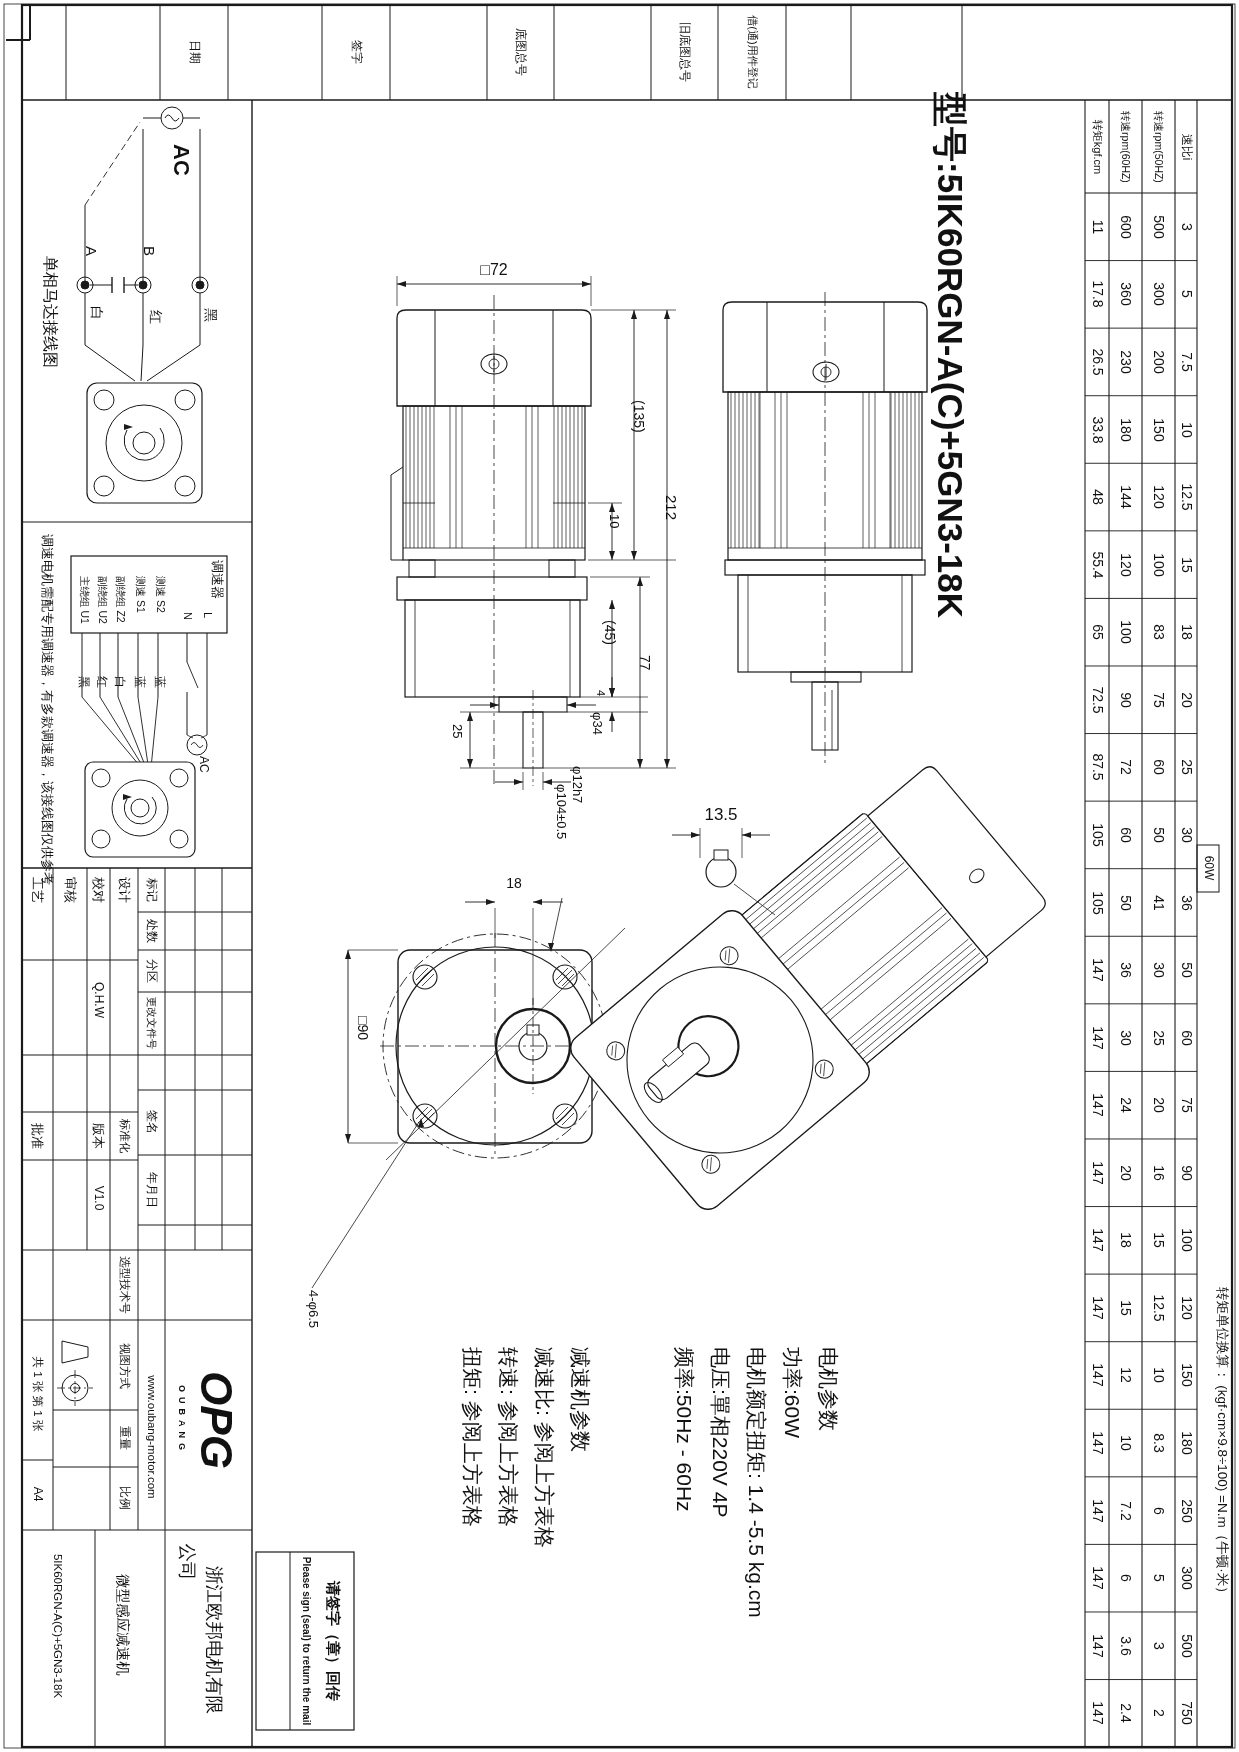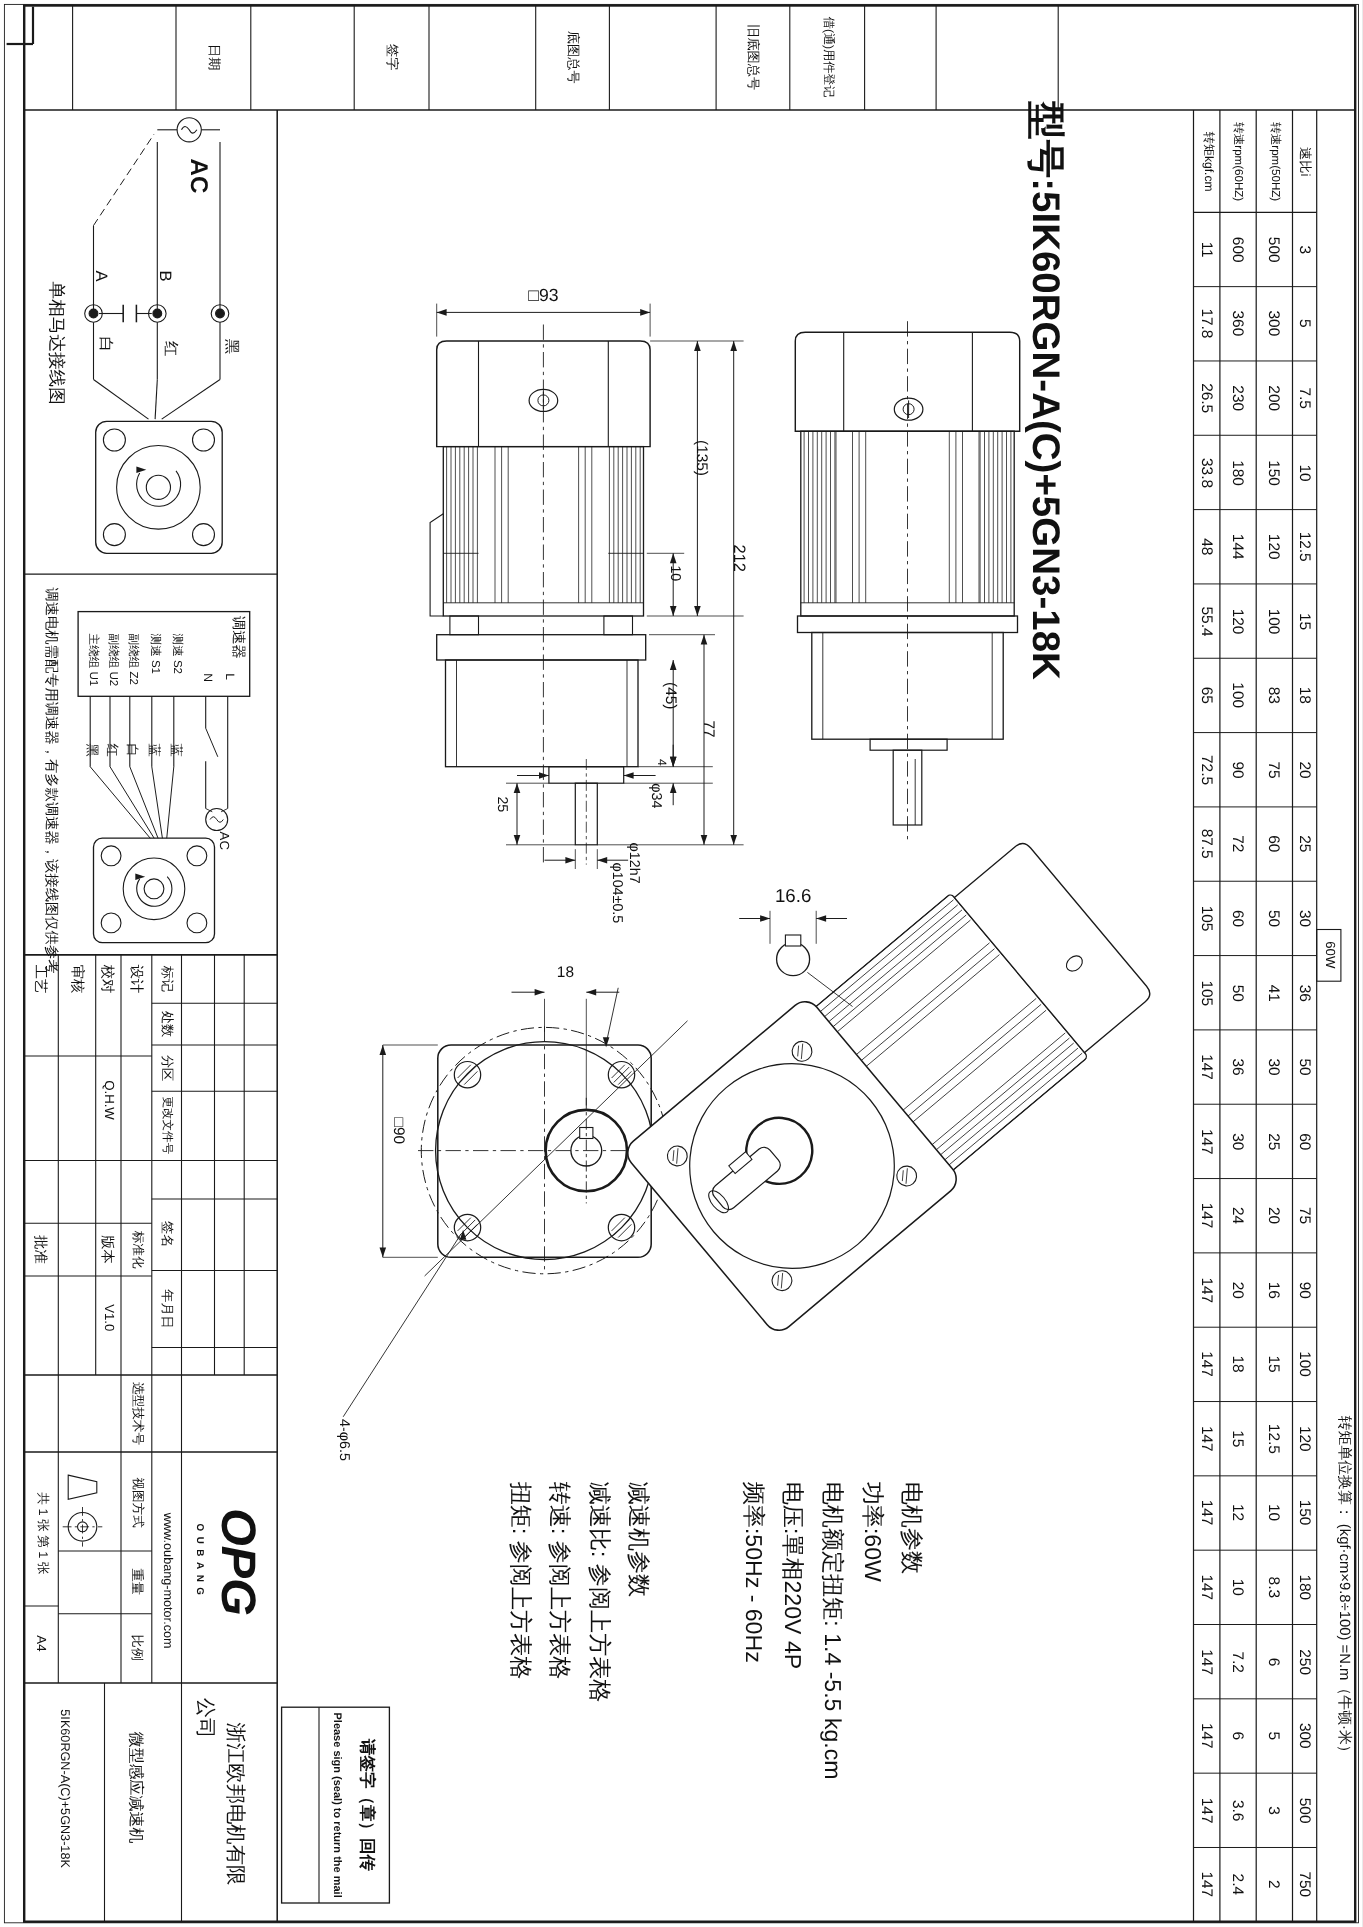--- a/index.html
+++ b/index.html
@@ -413,31 +413,31 @@
       <div class="lb rot" style="font-size: 10.5px; left: 146px; top: 576px;">测速 S1</div>
       <div class="lb rot" style="font-size: 10.5px; left: 166px; top: 576px;">测速 S2</div>
       <div class="lb rot" style="font-size: 11px; left: 193px; top: 612px;">N</div>
       <div class="lb rot" style="font-size: 11px; left: 213px; top: 612px;">L</div>
       <div class="lb rot" style="font-size: 12px; left: 90px; top: 676px;">黑</div>
       <div class="lb rot" style="font-size: 12px; left: 108px; top: 676px;">红</div>
       <div class="lb rot" style="font-size: 12px; left: 126px; top: 676px;">白</div>
       <div class="lb rot" style="font-size: 12px; left: 146px; top: 676px;">蓝</div>
       <div class="lb rot" style="font-size: 12px; left: 166px; top: 676px;">蓝</div>
       <div class="lb rot" style="font-size: 12px; left: 210px; top: 756px;">AC</div>
-      <div class="lb h" style="font-size: 16px; left: 494px; top: 262px;">□93</div>
+      <div class="lb h" style="font-size: 16px; left: 494px; top: 262px;">□72</div>
       <div class="lb rot" style="font-size: 13px; left: 621px; top: 514px;">10</div>
       <div class="lb rot" style="font-size: 14px; left: 646px; top: 400px;">(135)</div>
       <div class="lb rot" style="font-size: 14px; left: 617px; top: 620px;">(45)</div>
       <div class="lb rot" style="font-size: 11px; left: 606px; top: 690px;">4</div>
       <div class="lb rot" style="font-size: 14px; left: 652px; top: 655px;">77</div>
       <div class="lb rot" style="font-size: 15px; left: 679px; top: 495px;">212</div>
       <div class="lb rot" style="font-size: 13px; left: 604px; top: 712px;">φ34</div>
       <div class="lb rot" style="font-size: 13px; left: 464px; top: 724px;">25</div>
       <div class="lb rot" style="font-size: 13px; left: 584px; top: 766px;">φ12h7</div>
-      <div class="lb h" style="font-size: 17px; left: 721px; top: 806px;">16.6</div>
+      <div class="lb h" style="font-size: 17px; left: 721px; top: 806px;">13.5</div>
       <div class="lb h" style="font-size: 14px; left: 514px; top: 876px;">18</div>
       <div class="lb rot" style="font-size: 14px; left: 370px; top: 1016px;">□90</div>
       <div class="lb rot" style="font-size: 13px; left: 568px; top: 784px;">φ104±0.5</div>
       <div class="lb rot" style="font-size: 13px; left: 320px; top: 1290px;">4-φ6.5</div>
       <div class="lb rot" style="font-size: 21px; left: 839px; top: 1347px;">电机参数</div>
       <div class="lb rot" style="font-size: 21px; left: 803px; top: 1347px;">功率:60W</div>
       <div class="lb rot" style="font-size: 21px; left: 767px; top: 1347px;">电机额定扭矩: 1.4 -5.5 kg.cm</div>
       <div class="lb rot" style="font-size: 21px; left: 731px; top: 1347px;">电压:單相220V 4P</div>
       <div class="lb rot" style="font-size: 21px; left: 695px; top: 1347px;">频率:50Hz - 60Hz</div>
       <div class="lb rot" style="font-size: 21px; left: 591px; top: 1347px;">减速机参数</div>

